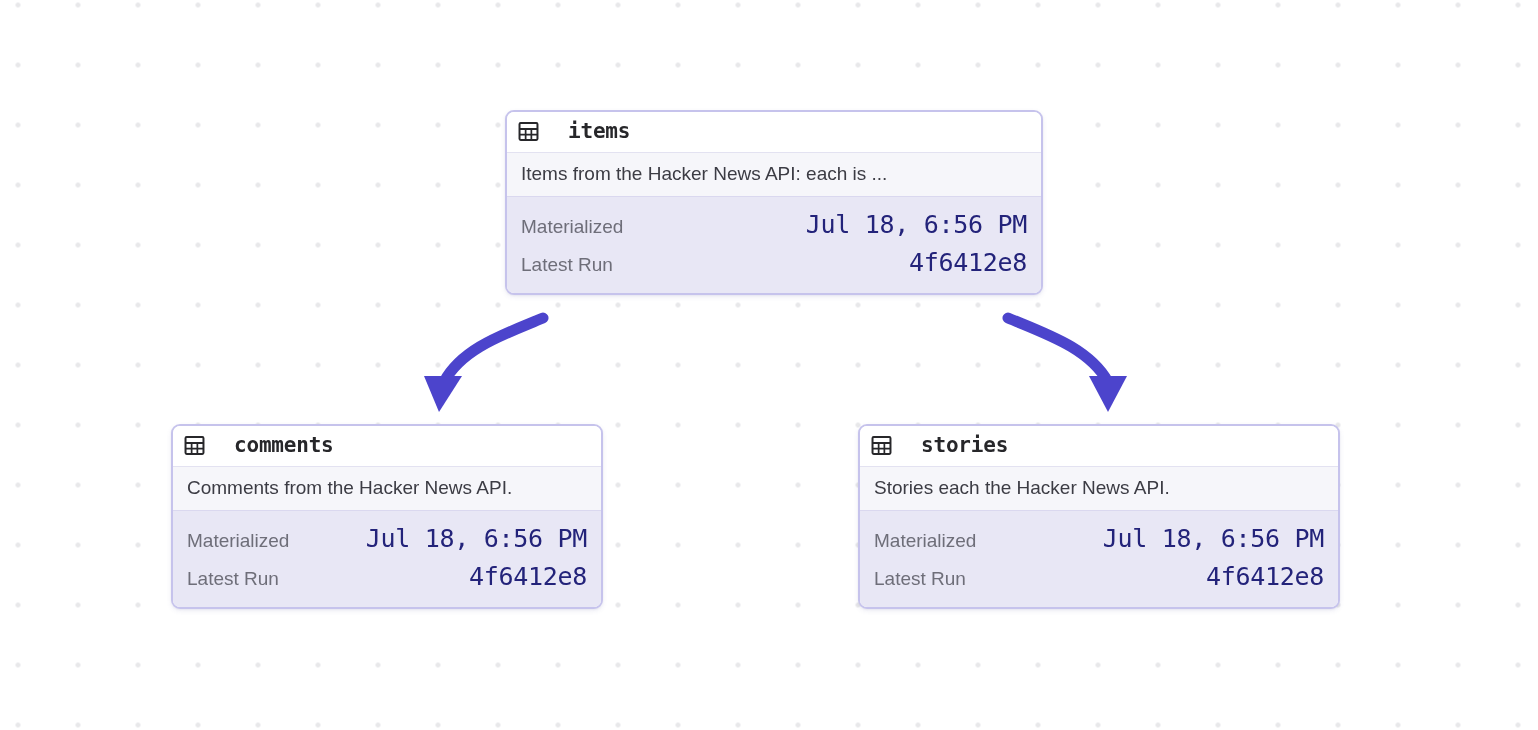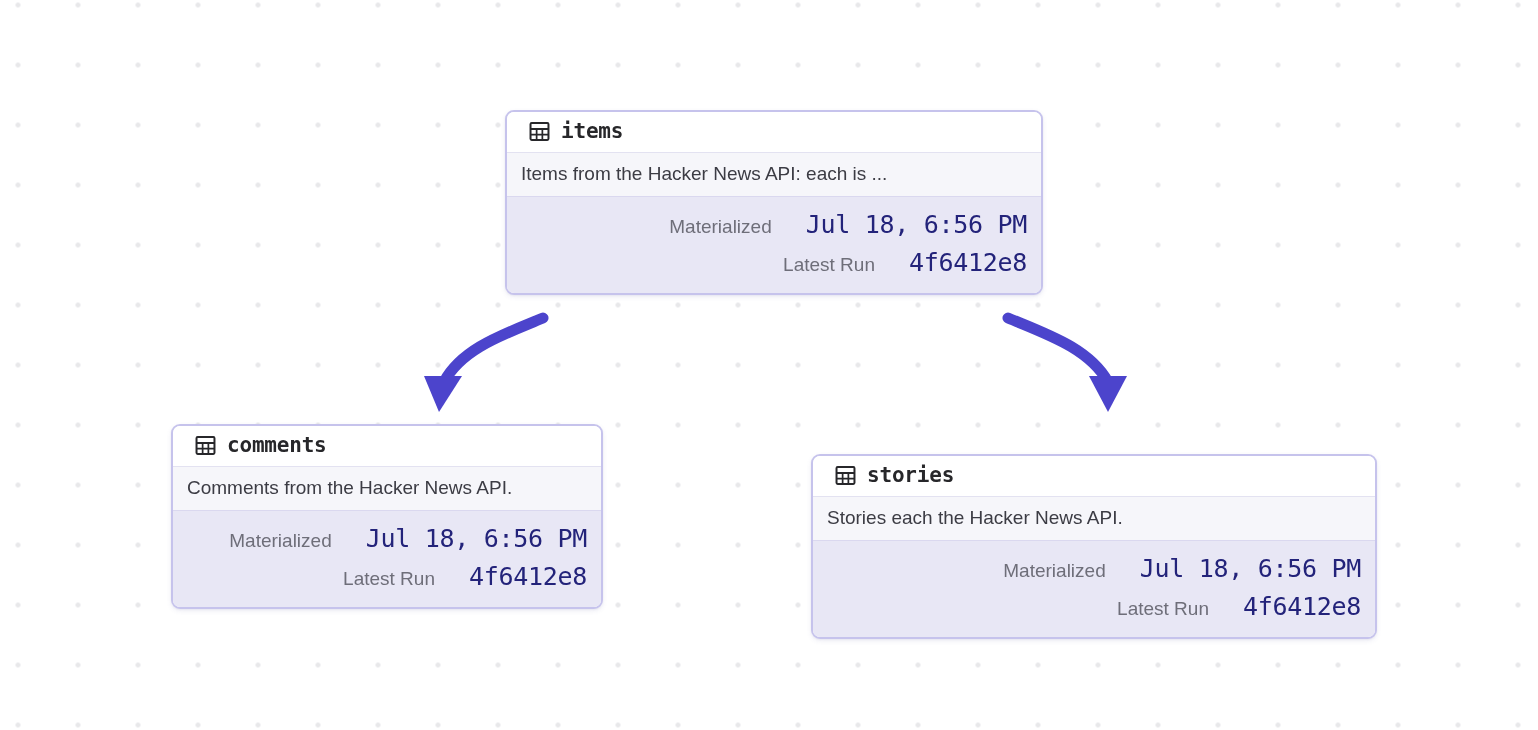--- a/index.html
+++ b/index.html
@@ -44,23 +44,23 @@
     border: 2px solid #c6c3ec;
     border-radius: 9px;
     overflow: hidden;
     box-shadow: 0 2px 5px rgba(90, 85, 160, 0.10),
                 0 1px 2px rgba(90, 85, 160, 0.07);
   }
 
   .node-header {
     display: flex;
     align-items: center;
-    gap: 11px;
+    gap: 29px;
     background: #ffffff;
-    padding: 9px 14px 10px 22px;
+    padding: 9px 14px 10px 11px;
   }
 
   .table-icon {
     flex: 0 0 auto;
     display: block;
     width: 21px;
     height: 21px;
   }
 
   .node-title {
@@ -87,43 +87,43 @@
 
   .node-footer {
     background: #e8e7f5;
     border-top: 1px solid #dad8ef;
     padding: 9px 14px 11px 14px;
   }
 
   .meta-row {
     display: flex;
     align-items: baseline;
-    justify-content: flex-end;
-    gap: 34px;
+    justify-content: space-between;
+    gap: 18px;
     line-height: 1.52;
   }
 
   .meta-label {
     font-size: 19px;
     color: #6e6e79;
     white-space: nowrap;
   }
 
   .meta-value {
     font-family: "DejaVu Sans Mono", "Liberation Mono", monospace;
     font-size: 25px;
     color: #23237a;
     white-space: nowrap;
     letter-spacing: -0.3px;
   }
 
   
   #node-items    { left: 505px; top: 110px;  width: 538px; }
   #node-comments { left: 171px; top: 424px;  width: 432px; }
-  #node-stories  { left: 811px; top: 424px;  width: 566px; margin-top: 30px; }
+  #node-stories  { left: 858px; top: 424px;  width: 482px; }
 </style>
 </head>
 <body>
 
 <div id="graph-canvas"></div>
 
 <svg id="edges-layer" viewBox="0 0 1538 730" width="1538" height="730">
 
   <g>
     <path d="M 543,318 C 505,334 462,348 444,382" fill="none" stroke="#4c44cc" stroke-width="11" stroke-linecap="round" stroke-linejoin="round"></path>

